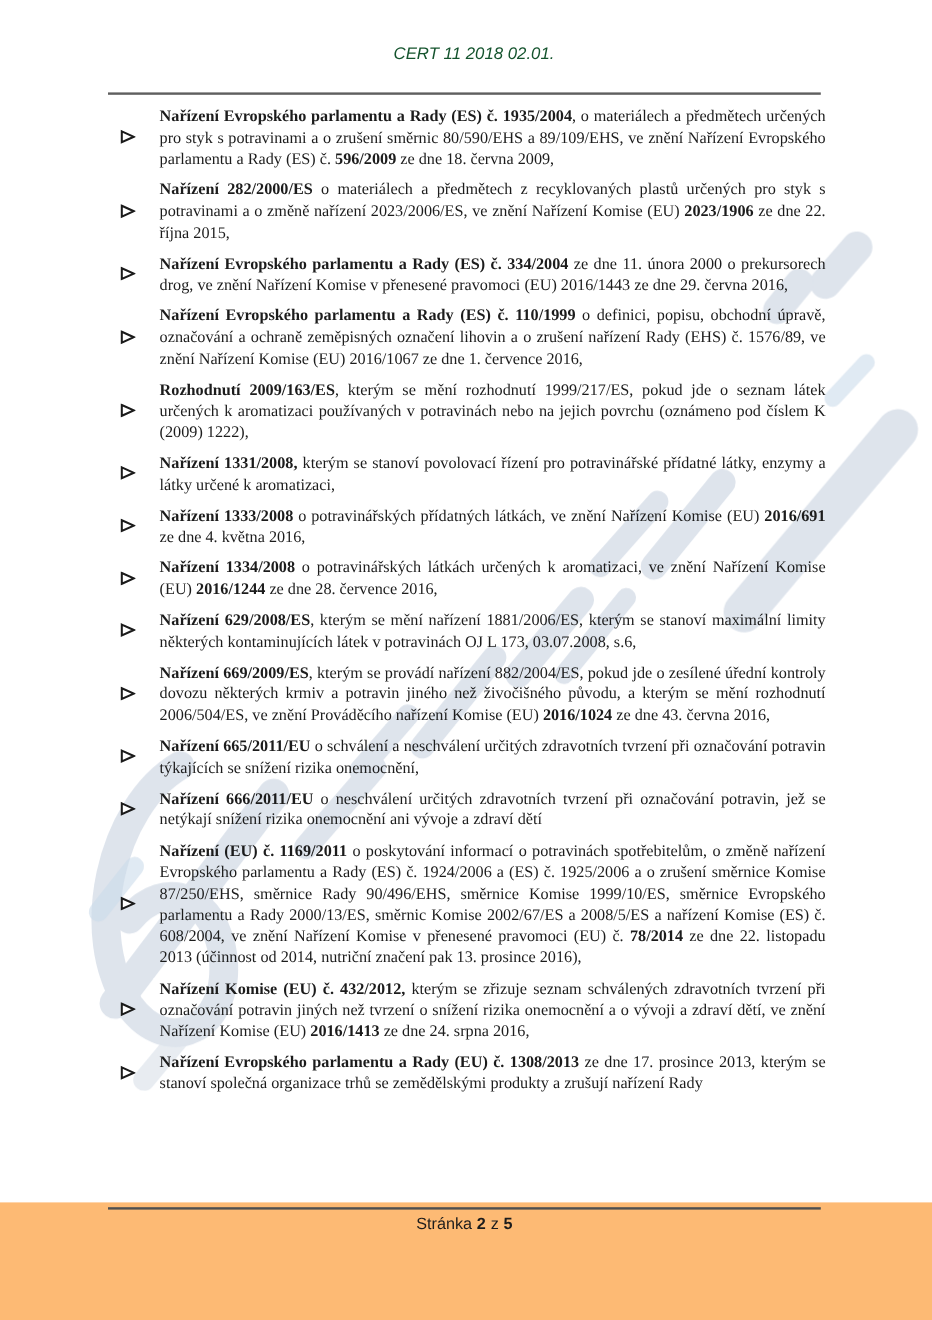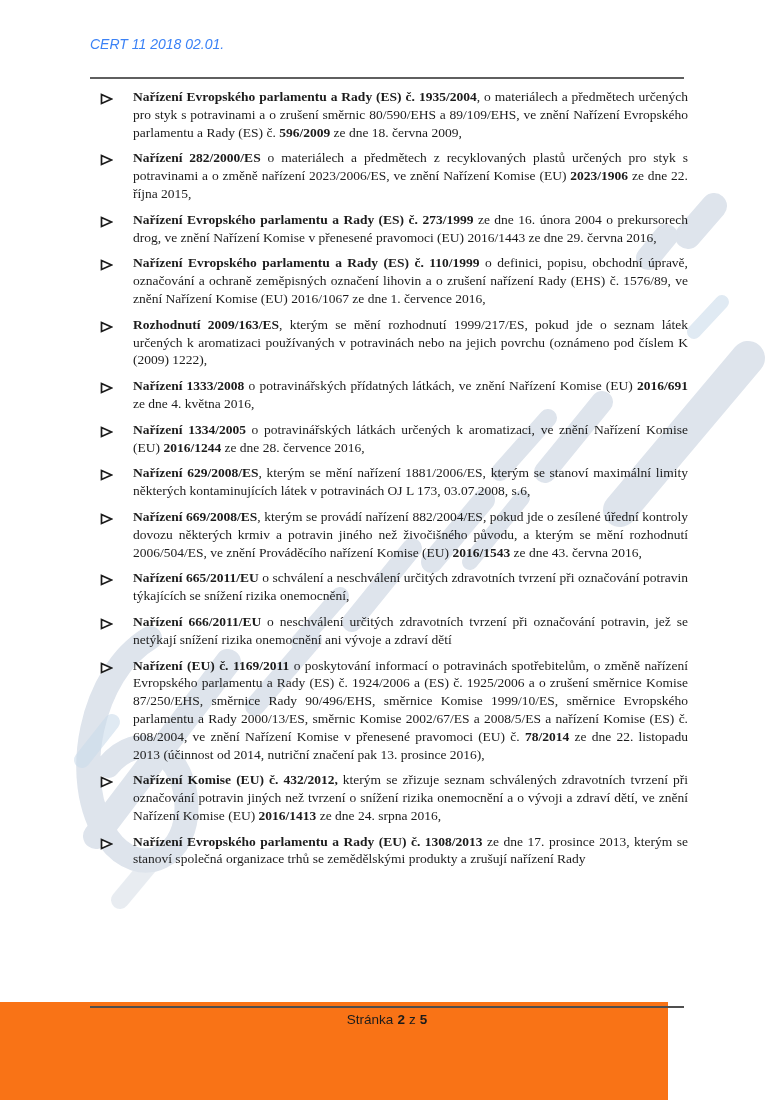--- a/index.html
+++ b/index.html
@@ -7,35 +7,35 @@
     position:relative;width:777px;height:1100px;background:#ffffff;
     font-family:"Liberation Serif",serif;color:#1c1c1c;overflow:hidden;
   }
   
   .wm-svg{position:absolute;left:0;top:0;z-index:0;}
   .wm{stroke:var(--wm,#d3dbe6);fill:none;stroke-linecap:round;}
   .wm2{stroke:var(--wm2,#b9cfe2);fill:none;stroke-linecap:round;}
   
   .header{
     position:absolute;top:36px;left:90px;width:610px;z-index:1;
-    text-align:left;font-family:"Liberation Sans",sans-serif;
-    font-style:italic;font-size:14px;color:#3b82f6;
+    text-align:center;font-family:"Liberation Sans",sans-serif;
+    font-style:italic;font-size:14px;color:#14532d;
   }
   .rule-top{
     position:absolute;top:77px;left:90px;width:594px;height:2px;
     background:#5f5f5f;z-index:1;
   }
   
   .content{position:absolute;top:88px;left:100px;width:588px;z-index:1;}
-  .item{display:flex;margin-bottom:8px;}
+  .item{display:flex;margin-bottom:8px;align-items:center;}
   .marker{flex:0 0 33px;padding-top:3px;}
   .itext{flex:1;text-align:justify;font-size:13.5px;line-height:17.8px;}
   .b{font-weight:bold;}
   
-  .footer-band{position:absolute;left:0;top:1002px;width:668px;height:98px;background:#f97316;z-index:2;}
+  .footer-band{position:absolute;left:0;top:1002px;width:777px;height:98px;background:#fdba74;z-index:2;}
   .rule-bottom{position:absolute;top:4px;left:90px;width:594px;height:2px;background:#4f4f4f;}
   .footer-text{
     position:absolute;top:10px;left:90px;width:594px;text-align:center;
     font-family:"Liberation Sans",sans-serif;font-size:13.5px;color:#1c1c1c;
   }
   .footer-text span{margin:0 2px;}
 </style>
 </head>
 <body>
 
@@ -87,77 +87,85 @@
     </span>
     <span class="itext"><span class="b">Nařízení 282/2000/ES</span><span> o materiálech a předmětech z recyklovaných plastů určených pro styk s potravinami a o změně nařízení 2023/2006/ES, ve znění Nařízení Komise (EU) </span><span class="b">2023/1906</span><span> ze dne 22. října 2015,</span></span>
   </div>
 
   <div class="item">
     <span class="marker">
       <svg width="13" height="12" viewBox="0 0 13 12">
         <polygon points="1.5,1.5 11.5,6 1.5,10.5" fill="#ffffff" stroke="#1b1b1b" stroke-width="1.7"></polygon>
       </svg>
     </span>
-    <span class="itext"><span class="b">Nařízení Evropského parlamentu a Rady (ES) č. 273/1999</span><span> ze dne 16. února 2004 o prekursorech drog, ve znění Nařízení Komise v přenesené pravomoci (EU) 2016/1443 ze dne 29. června 2016,</span></span>
+    <span class="itext"><span class="b">Nařízení Evropského parlamentu a Rady (ES) č. 334/2004</span><span> ze dne 11. února 2000 o prekursorech drog, ve znění Nařízení Komise v přenesené pravomoci (EU) 2016/1443 ze dne 29. června 2016,</span></span>
   </div>
 
   <div class="item">
     <span class="marker">
       <svg width="13" height="12" viewBox="0 0 13 12">
         <polygon points="1.5,1.5 11.5,6 1.5,10.5" fill="#ffffff" stroke="#1b1b1b" stroke-width="1.7"></polygon>
       </svg>
     </span>
     <span class="itext"><span class="b">Nařízení Evropského parlamentu a Rady (ES) č. 110/1999</span><span> o definici, popisu, obchodní úpravě, označování a ochraně zeměpisných označení lihovin a o zrušení nařízení Rady (EHS) č. 1576/89, ve znění Nařízení Komise (EU) 2016/1067 ze dne 1. července 2016,</span></span>
   </div>
 
   <div class="item">
     <span class="marker">
       <svg width="13" height="12" viewBox="0 0 13 12">
         <polygon points="1.5,1.5 11.5,6 1.5,10.5" fill="#ffffff" stroke="#1b1b1b" stroke-width="1.7"></polygon>
       </svg>
     </span>
     <span class="itext"><span class="b">Rozhodnutí 2009/163/ES</span><span>, kterým se mění rozhodnutí 1999/217/ES, pokud jde o seznam látek určených k aromatizaci používaných v potravinách nebo na jejich povrchu (oznámeno pod číslem K (2009) 1222),</span></span>
   </div>
 
+  <div class="item">
+    <span class="marker">
+      <svg width="13" height="12" viewBox="0 0 13 12">
+        <polygon points="1.5,1.5 11.5,6 1.5,10.5" fill="#ffffff" stroke="#1b1b1b" stroke-width="1.7"></polygon>
+      </svg>
+    </span>
+    <span class="itext"><span class="b">Nařízení 1331/2008,</span><span> kterým se stanoví povolovací řízení pro potravinářské přídatné látky, enzymy a látky určené k aromatizaci,</span></span>
+  </div>
 
 
   <div class="item">
     <span class="marker">
       <svg width="13" height="12" viewBox="0 0 13 12">
         <polygon points="1.5,1.5 11.5,6 1.5,10.5" fill="#ffffff" stroke="#1b1b1b" stroke-width="1.7"></polygon>
       </svg>
     </span>
     <span class="itext"><span class="b">Nařízení 1333/2008</span><span> o potravinářských přídatných látkách, ve znění Nařízení Komise (EU) </span><span class="b">2016/691</span><span> ze dne 4. května 2016,</span></span>
   </div>
 
   <div class="item">
     <span class="marker">
       <svg width="13" height="12" viewBox="0 0 13 12">
         <polygon points="1.5,1.5 11.5,6 1.5,10.5" fill="#ffffff" stroke="#1b1b1b" stroke-width="1.7"></polygon>
       </svg>
     </span>
-    <span class="itext"><span class="b">Nařízení 1334/2005</span><span> o potravinářských látkách určených k aromatizaci, ve znění Nařízení Komise (EU) </span><span class="b">2016/1244</span><span> ze dne 28. července 2016,</span></span>
+    <span class="itext"><span class="b">Nařízení 1334/2008</span><span> o potravinářských látkách určených k aromatizaci, ve znění Nařízení Komise (EU) </span><span class="b">2016/1244</span><span> ze dne 28. července 2016,</span></span>
   </div>
 
   <div class="item">
     <span class="marker">
       <svg width="13" height="12" viewBox="0 0 13 12">
         <polygon points="1.5,1.5 11.5,6 1.5,10.5" fill="#ffffff" stroke="#1b1b1b" stroke-width="1.7"></polygon>
       </svg>
     </span>
     <span class="itext"><span class="b">Nařízení 629/2008/ES</span><span>, kterým se mění nařízení 1881/2006/ES, kterým se stanoví maximální limity některých kontaminujících látek v potravinách OJ L 173, 03.07.2008, s.6,</span></span>
   </div>
 
   <div class="item">
     <span class="marker">
       <svg width="13" height="12" viewBox="0 0 13 12">
         <polygon points="1.5,1.5 11.5,6 1.5,10.5" fill="#ffffff" stroke="#1b1b1b" stroke-width="1.7"></polygon>
       </svg>
     </span>
-    <span class="itext"><span class="b">Nařízení 669/2008/ES</span><span>, kterým se provádí nařízení 882/2004/ES, pokud jde o zesílené úřední kontroly dovozu některých krmiv a potravin jiného než živočišného původu, a kterým se mění rozhodnutí 2006/504/ES, ve znění Prováděcího nařízení Komise (EU) </span><span class="b">2016/1543</span><span> ze dne 43. června 2016,</span></span>
+    <span class="itext"><span class="b">Nařízení 669/2009/ES</span><span>, kterým se provádí nařízení 882/2004/ES, pokud jde o zesílené úřední kontroly dovozu některých krmiv a potravin jiného než živočišného původu, a kterým se mění rozhodnutí 2006/504/ES, ve znění Prováděcího nařízení Komise (EU) </span><span class="b">2016/1024</span><span> ze dne 43. června 2016,</span></span>
   </div>
 
   <div class="item">
     <span class="marker">
       <svg width="13" height="12" viewBox="0 0 13 12">
         <polygon points="1.5,1.5 11.5,6 1.5,10.5" fill="#ffffff" stroke="#1b1b1b" stroke-width="1.7"></polygon>
       </svg>
     </span>
     <span class="itext"><span class="b">Nařízení 665/2011/EU</span><span> o schválení a neschválení určitých zdravotních tvrzení při označování potravin týkajících se snížení rizika onemocnění,</span></span>
   </div>

